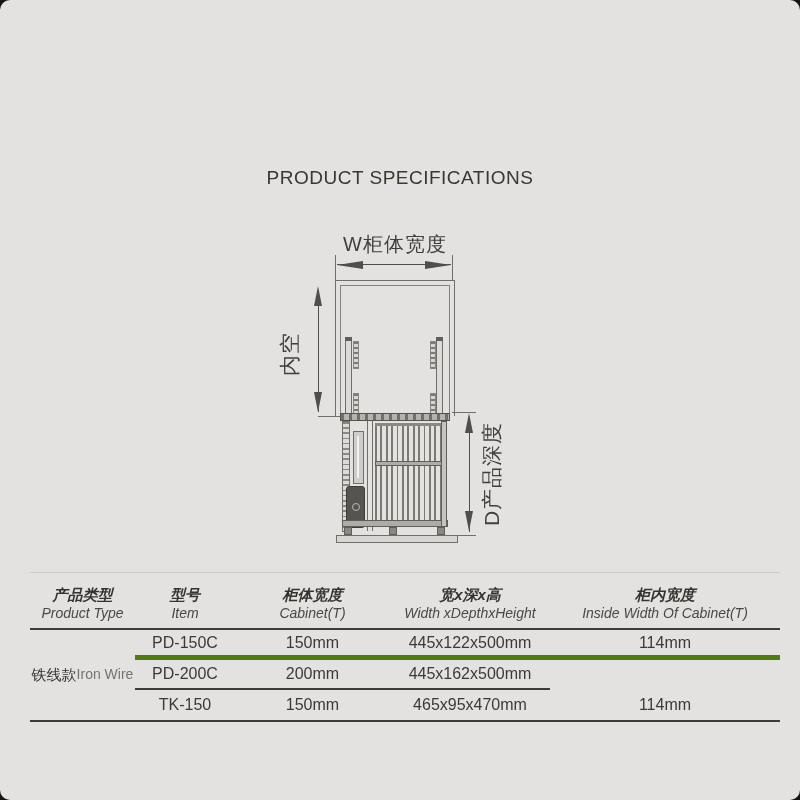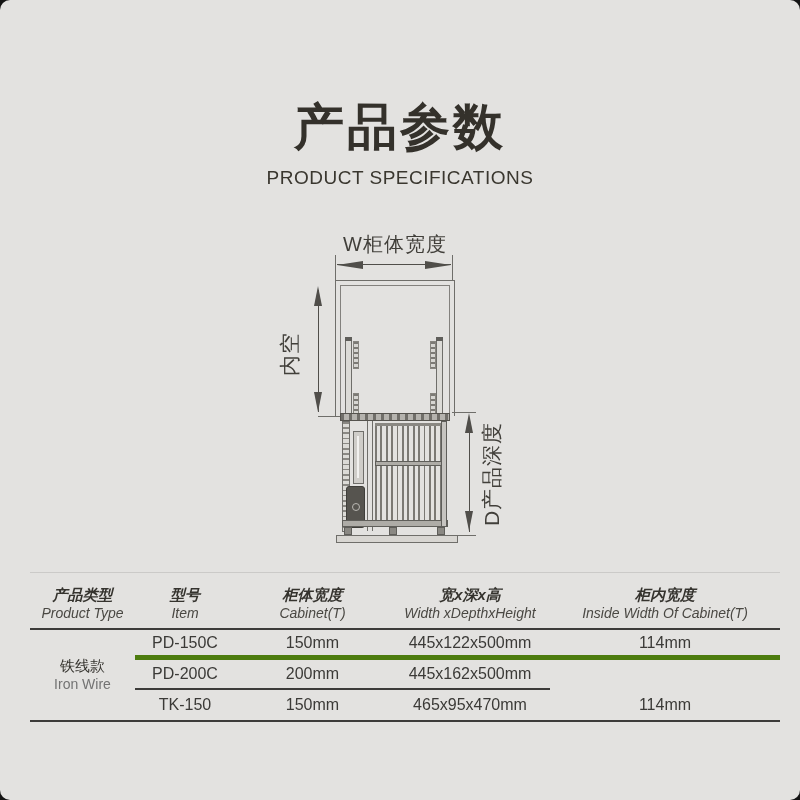--- a/index.html
+++ b/index.html
@@ -75,32 +75,31 @@
   .th{text-align:center;line-height:1.25;}
   .th .zh{font-size:15px;font-weight:600;color:#35332e;}
   .th .en{font-size:14px;font-weight:400;color:#4a4843;}
   .tbody{
     display:grid;grid-template-columns:105px 100px 155px 160px 230px;
     grid-template-rows:30px 30px 30px;
     border-bottom:2px solid #3d3c3a;
     font-size:16px;color:#3b3a37;
   }
   .td{display:flex;align-items:center;justify-content:center;}
-  .cat-cell{grid-row:1/4;grid-column:1;flex-direction:column;line-height:1.25;}
+  .cat-cell{grid-row:1/4;grid-column:1;flex-direction:row;line-height:1.25;}
   .cat-cell .zh{font-size:15px;color:#35332e;}
   .cat-cell .en{font-size:14px;color:#737373;}
   .sep-thin {border-bottom:5px solid #4d7c0f;}
   .sep-thick{border-bottom:2px solid #3d3c3a;}
 </style>
 </head>
 <body>
 
 <div class="canvas">
 
-  <div class="abs page-title">产品参数</div>
   <div class="abs page-subtitle">PRODUCT SPECIFICATIONS</div>
 
   <div>
 
     <div class="abs dim-label" style="left:330px;top:231px;width:130px;text-align:center;">W柜体宽度</div>
     <div class="abs darrow" style="left:337px;top:264px;width:114px;height:1px;"></div>
     <div class="abs tri tri-left" style="left:337px;top:261px;"></div>
     <div class="abs tri tri-right" style="left:425px;top:261px;"></div>
     <div class="abs tick" style="left:335px;top:255px;width:1px;height:26px;"></div>
     <div class="abs tick" style="left:452px;top:255px;width:1px;height:26px;"></div>

